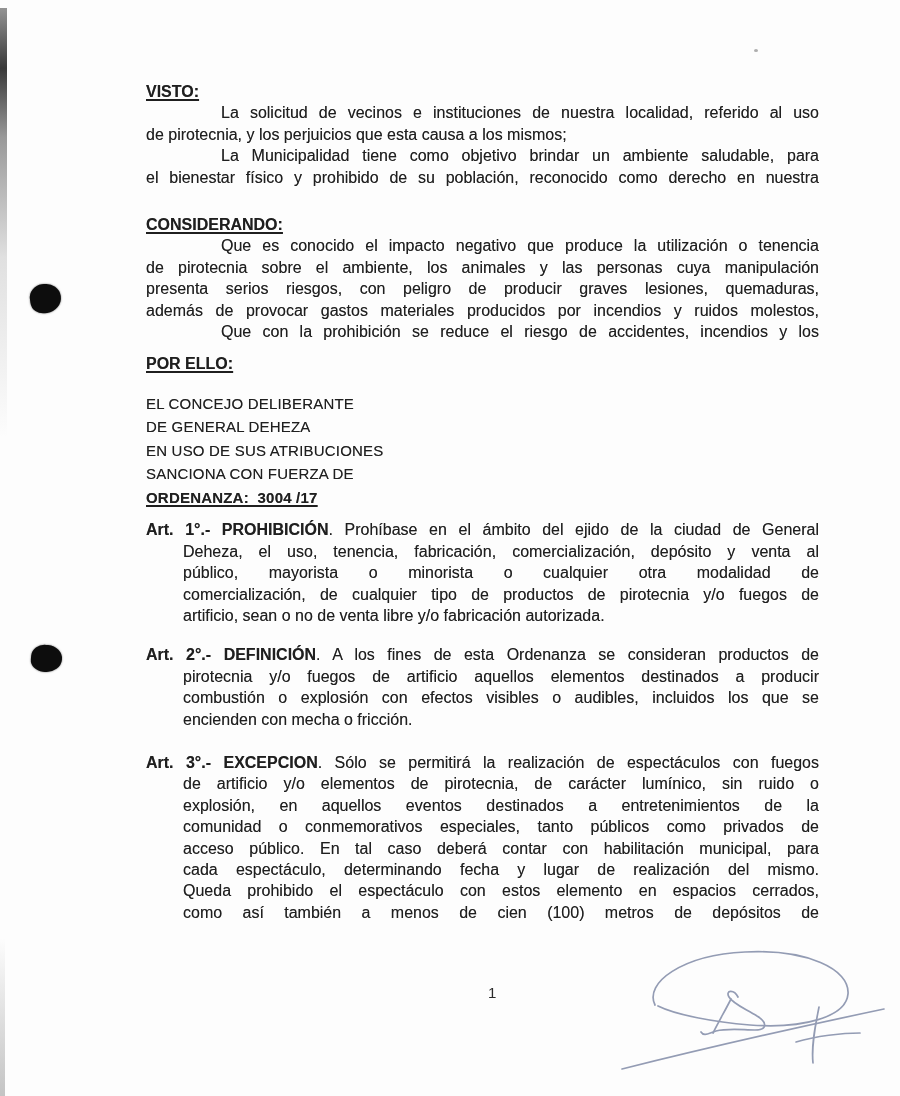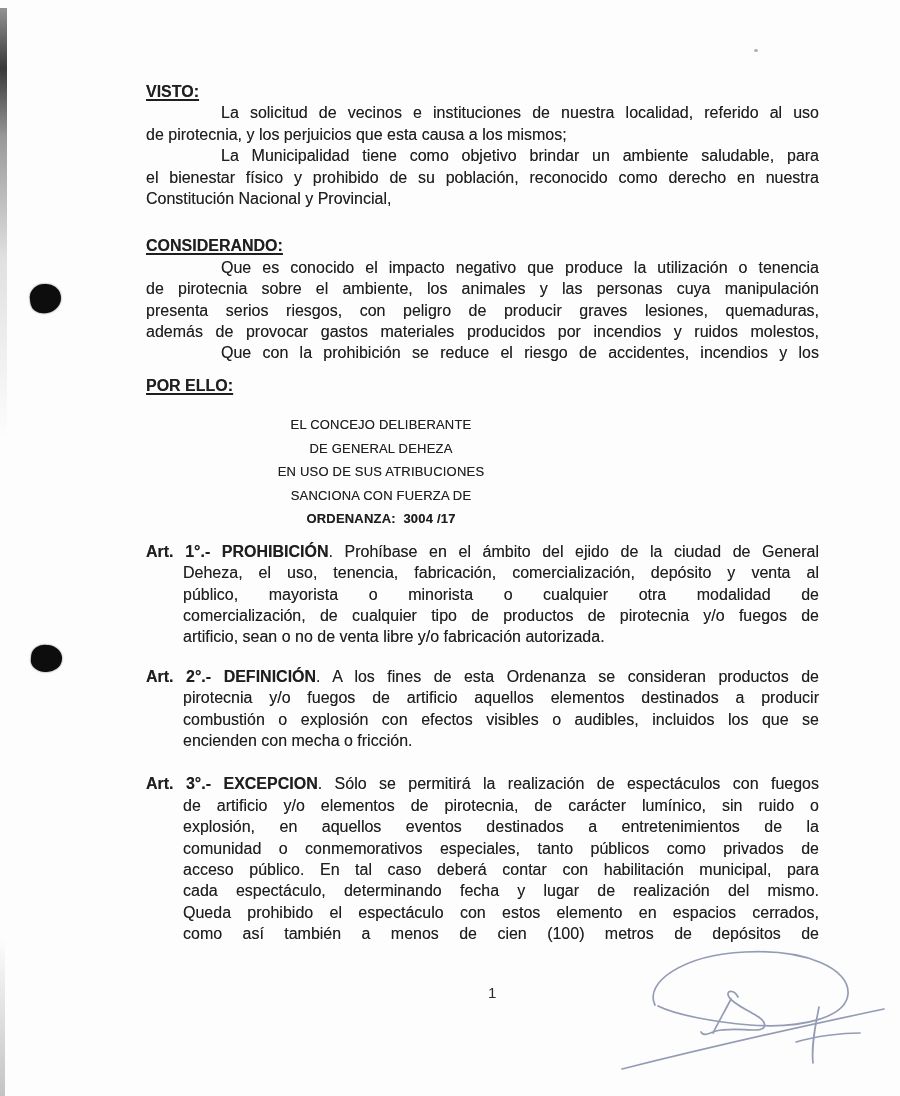--- a/index.html
+++ b/index.html
@@ -31,27 +31,27 @@
     text-align:justify;
     text-align-last:justify;
   }
   .indent{text-indent:75px;}
   .sec{margin:0;}
   .sec-considerando{margin-top:26px;}
   .sec-porello{margin-top:11px;}
   .centerblock{
     margin-top:17px;
     width:470px;
-    text-align:center;
     line-height:23.5px;
-    font-size:13px;
+    font-size:15px;
     letter-spacing:.2px;
   }
   .ord-line{
     font-weight:bold;
+    text-decoration:underline;
     text-decoration-thickness:1.8px;
     text-underline-offset:2px;
     white-space:pre;
   }
   .article{
     padding-left:37px;
     margin-top:18px;
   }
   .article.first{margin-top:10px;}
   .article.third{margin-top:22px;}
@@ -110,21 +110,20 @@
   <div class="speck"></div>
 
   <div class="doc">
 
     <div class="sec">
       <div class="line heading">VISTO:</div>
       <div class="jline indent">La solicitud de vecinos e instituciones de nuestra localidad, referido al uso</div>
       <div class="line">de pirotecnia, y los perjuicios que esta causa a los mismos;</div>
       <div class="jline indent">La Municipalidad tiene como objetivo brindar un ambiente saludable, para</div>
       <div class="jline">el bienestar físico y prohibido de su población, reconocido como derecho en nuestra</div>
-      <div class="line">Constitución Nacional y Provincial,</div>
     </div>
 
     <div class="sec sec-considerando">
       <div class="line heading">CONSIDERANDO:</div>
       <div class="jline indent">Que es conocido el impacto negativo que produce la utilización o tenencia</div>
       <div class="jline">de pirotecnia sobre el ambiente, los animales y las personas cuya manipulación</div>
       <div class="jline">presenta serios riesgos, con peligro de producir graves lesiones, quemaduras,</div>
       <div class="jline">además de provocar gastos materiales producidos por incendios y ruidos molestos,</div>
       <div class="jline indent">Que con la prohibición se reduce el riesgo de accidentes, incendios y los</div>
     </div>

